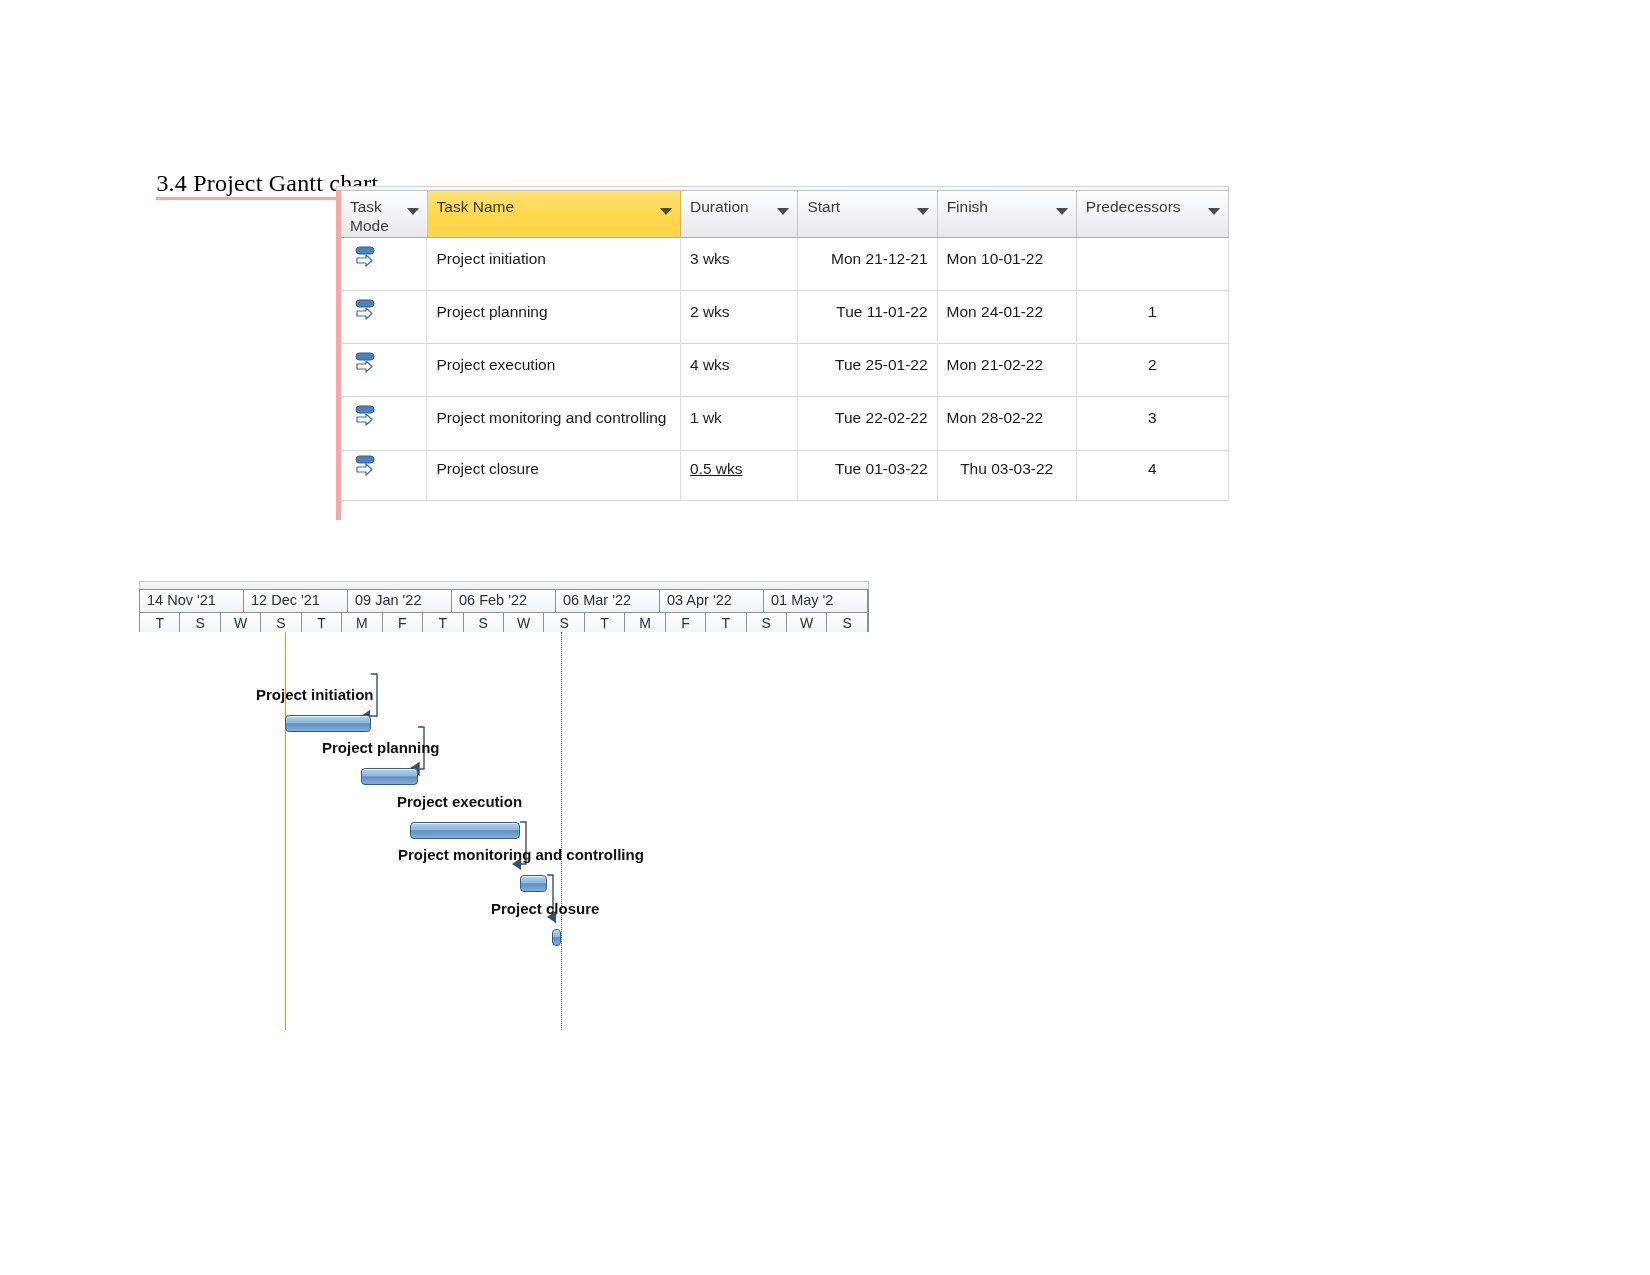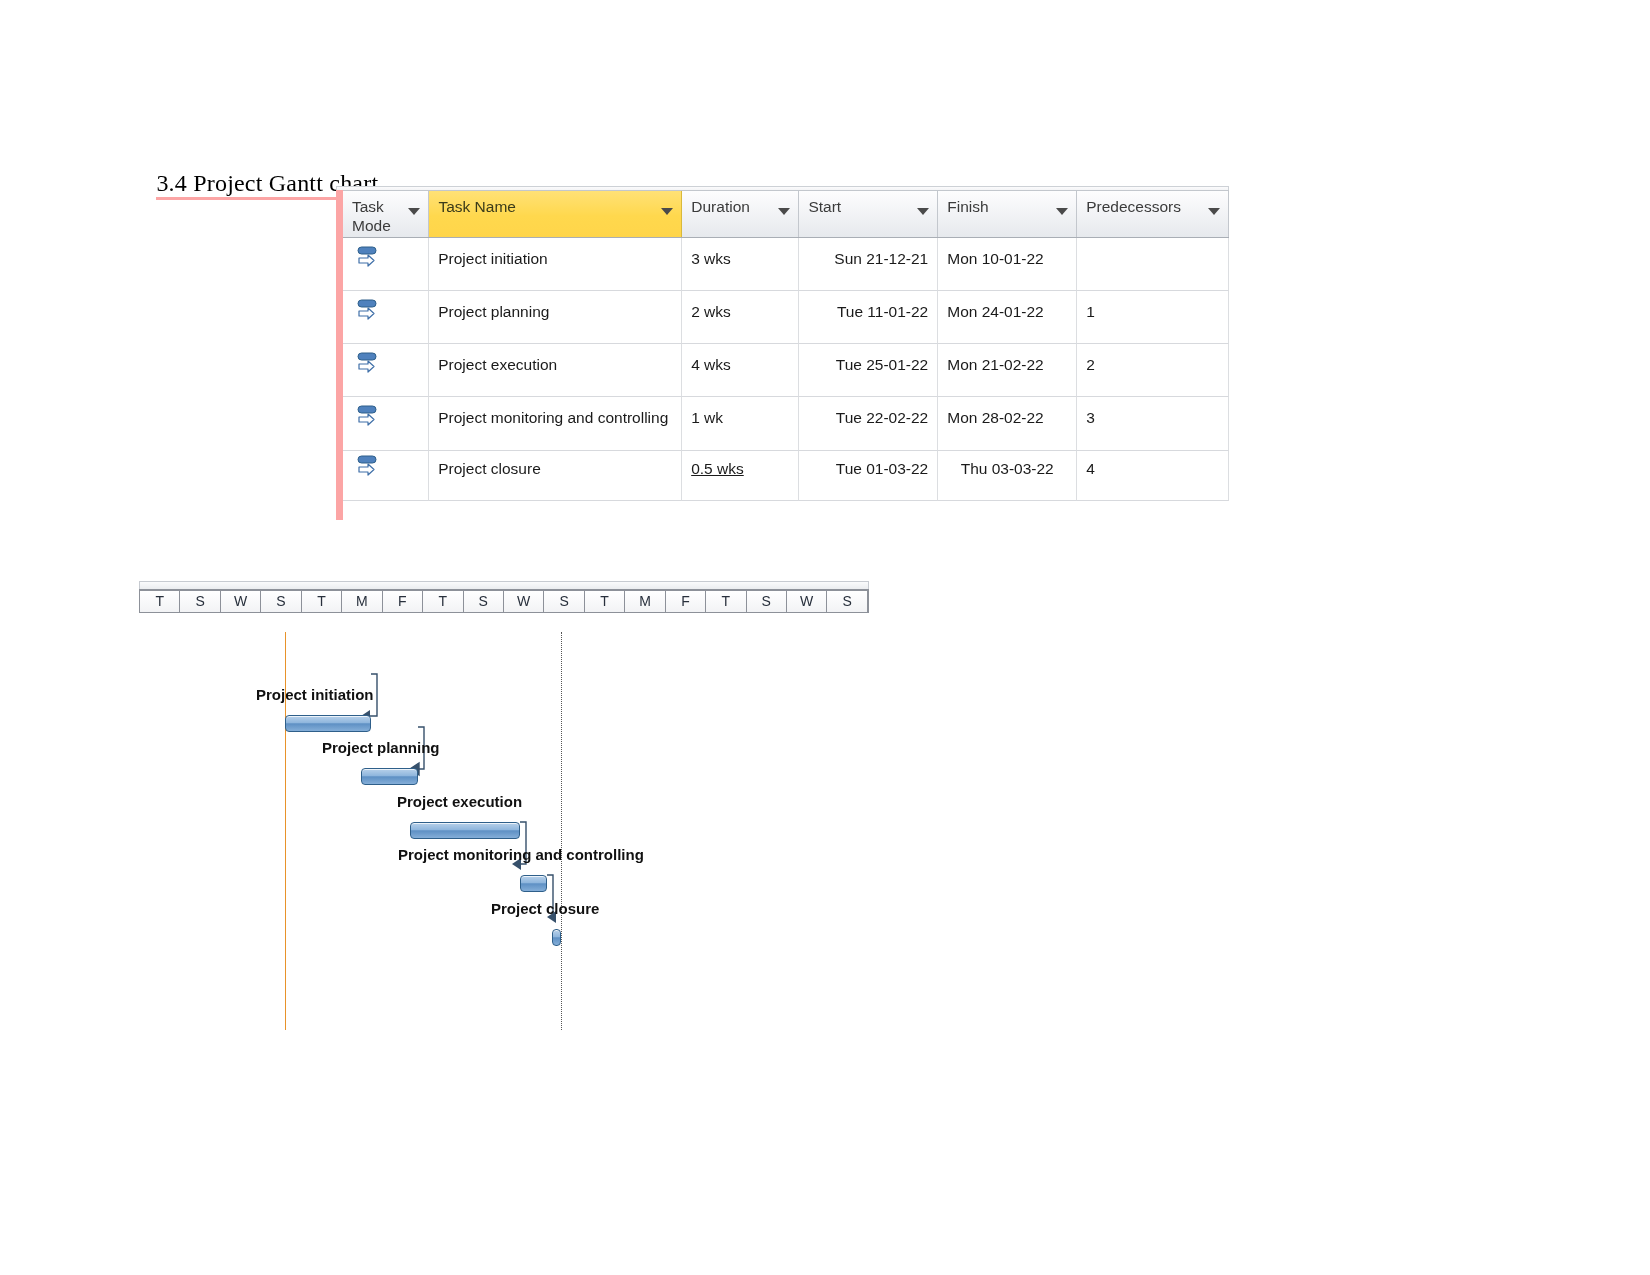--- a/index.html
+++ b/index.html
@@ -22,21 +22,21 @@
     white-space:pre;
   }
   #doc-heading .u{ border-bottom:3px solid #fca5a5; padding-bottom:1px; }
 
   
   #task-table{
     position:absolute;
     left:336px; top:190px;
     width:893px; height:330px;
     background:#fff;
-    border-left:7px solid #fca5a5;
+    border-left:5px solid #fca5a5;
     box-sizing:border-box;
     font-size:15.5px;
     color:#1a1a1a;
     overflow:hidden;
   }
   
   #table-splitbar{
     position:absolute; left:336px; top:186px;
     width:893px; height:7px;
     background:linear-gradient(#fbfbfc,#eceef1);
@@ -89,21 +89,21 @@
     padding:0;
     position:relative;
   }
 
   
   .c-mode{ width:87px; }
   .c-name{ width:255px; }
   .c-dur { width:118px; }
   .c-start{ width:140px;text-align:right; }
   .c-finish{ width:140px; }
-  .c-pred{ width:153px; }
+  .c-pred{ width:153px;text-align:center; }
 
   .r-h1{ height:53px; }
   .r-h2{ height:53px; }
   .r-h3{ height:53px; }
   .r-h4{ height:54px; }
   .r-h5{ height:50px; }
 
   
   .mode-icon{
     position:absolute; left:14px; top:8px;
@@ -234,21 +234,21 @@
 
     <div class="tt-row r-h1">
       <div class="cell c-mode mode">
         <svg class="mode-icon" viewBox="0 0 28 26">
           <rect x="1" y="1" width="18" height="7" rx="3.5" fill="#4f81bd" stroke="#2e5f8a"></rect>
           <path d="M2 12 L11 12 L11 9 L17 14.5 L11 20 L11 17 L2 17 Z" fill="#ffffff" stroke="#3f6fa8" stroke-width="1.2" stroke-linejoin="round"></path>
         </svg>
       </div>
       <div class="cell c-name">Project initiation</div>
       <div class="cell c-dur">3 wks</div>
-      <div class="cell c-start">Sun 21-12-21</div>
+      <div class="cell c-start">Mon 21-12-21</div>
       <div class="cell c-finish">Mon 10-01-22</div>
       <div class="cell c-pred"></div>
     </div>
 
     <div class="tt-row r-h2">
       <div class="cell c-mode mode">
         <svg class="mode-icon" viewBox="0 0 28 26">
           <rect x="1" y="1" width="18" height="7" rx="3.5" fill="#4f81bd" stroke="#2e5f8a"></rect>
           <path d="M2 12 L11 12 L11 9 L17 14.5 L11 20 L11 17 L2 17 Z" fill="#ffffff" stroke="#3f6fa8" stroke-width="1.2" stroke-linejoin="round"></path>
         </svg>
@@ -303,20 +303,29 @@
     </div>
 
   </div>
 </div>
 
 <div id="gantt">
 
   <div id="gantt-splitbar"></div>
 
   <div id="gantt-timescale">
+    <div class="ts-row ts-major" id="ts-major">
+        <div class="ts-cell" style="width: 104px;">14 Nov '21</div>
+        <div class="ts-cell" style="width: 104px;">12 Dec '21</div>
+        <div class="ts-cell" style="width: 104px;">09 Jan '22</div>
+        <div class="ts-cell" style="width: 104px;">06 Feb '22</div>
+        <div class="ts-cell" style="width: 104px;">06 Mar '22</div>
+        <div class="ts-cell" style="width: 104px;">03 Apr '22</div>
+        <div class="ts-cell" style="width: 104px;">01 May '2</div>
+      </div>
     <div class="ts-row ts-minor" id="ts-minor">
         <div class="ts-cell" style="width: 40.5556px;">T</div>
         <div class="ts-cell" style="width: 40.5556px;">S</div>
         <div class="ts-cell" style="width: 40.5556px;">W</div>
         <div class="ts-cell" style="width: 40.5556px;">S</div>
         <div class="ts-cell" style="width: 40.5556px;">T</div>
         <div class="ts-cell" style="width: 40.5556px;">M</div>
         <div class="ts-cell" style="width: 40.5556px;">F</div>
         <div class="ts-cell" style="width: 40.5556px;">T</div>
         <div class="ts-cell" style="width: 40.5556px;">S</div>

